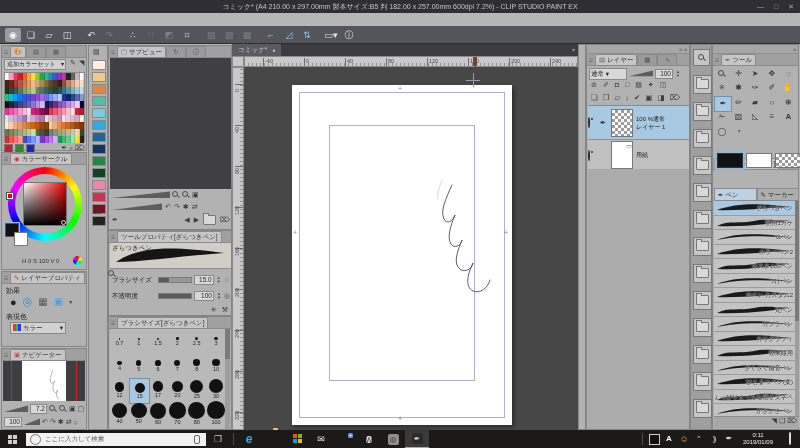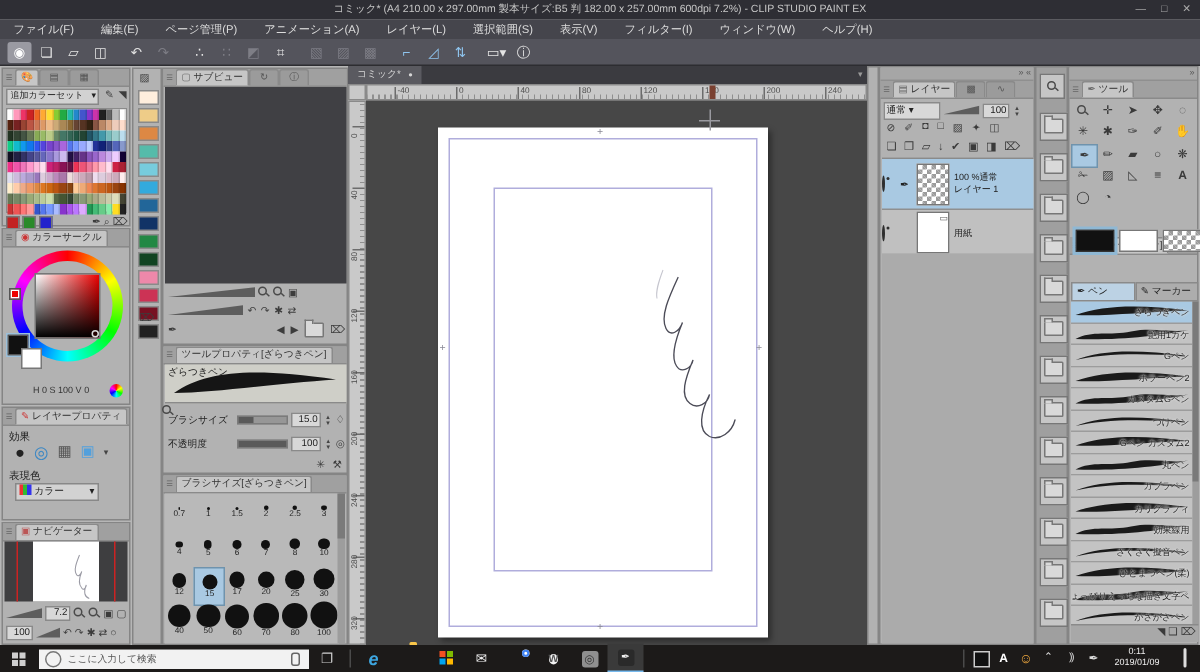--- a/index.html
+++ b/index.html
@@ -90,32 +90,20 @@
 </head>
 <body>
 
 <div id="app">
 
   <div class="abs" id="titlebar">
     <span>コミック* (A4 210.00 x 297.00mm 製本サイズ:B5 判 182.00 x 257.00mm 600dpi 7.2%)  - CLIP STUDIO PAINT EX</span>
     <span class="abs" id="winbtns">― □ ✕</span>
   </div>
 
-  <div class="abs" id="menubar">
-      <span class="menu-item">ファイル(F)</span>
-      <span class="menu-item">編集(E)</span>
-      <span class="menu-item">ページ管理(P)</span>
-      <span class="menu-item">アニメーション(A)</span>
-      <span class="menu-item">レイヤー(L)</span>
-      <span class="menu-item">選択範囲(S)</span>
-      <span class="menu-item">表示(V)</span>
-      <span class="menu-item">フィルター(I)</span>
-      <span class="menu-item">ウィンドウ(W)</span>
-      <span class="menu-item">ヘルプ(H)</span>
-    </div>
 
   <div class="abs" id="toolbar">
       <span class="tbtn lite">◉</span>
       <span class="tbtn ">❏</span>
       <span class="tbtn ">▱</span>
       <span class="tbtn ">◫</span>
       <span class="tsep"></span>
       <span class="tbtn ">↶</span>
       <span class="tbtn dim">↷</span>
       <span class="tsep"></span>

